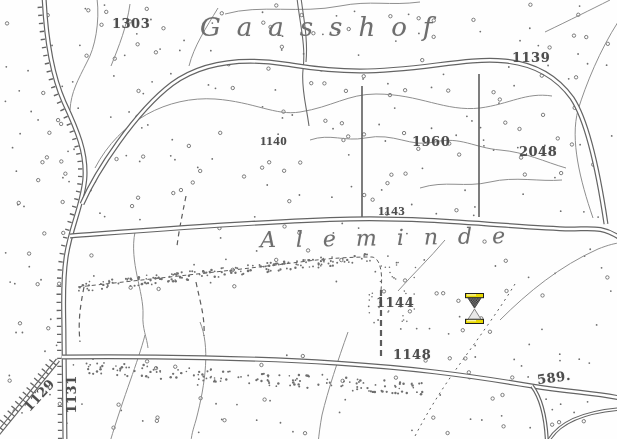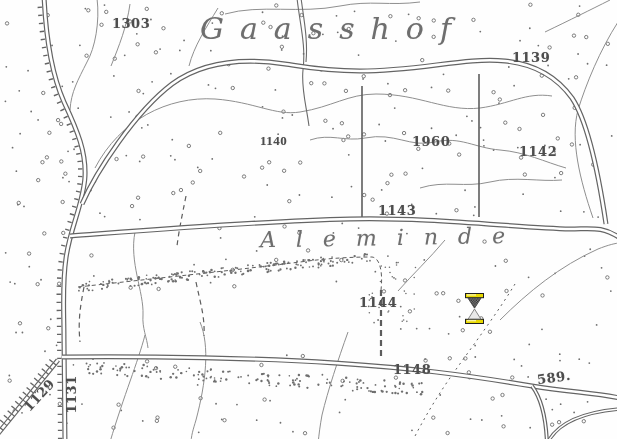--- a/index.html
+++ b/index.html
@@ -4,30 +4,30 @@
 <style>
   html,body{margin:0;padding:0;background:#fff;}
   #screen{position:relative;width:617px;height:439px;overflow:hidden;background:#fefefe;
           font-family:"DejaVu Serif","Liberation Serif",serif;}
   #mapsvg{position:absolute;left:0;top:0;}
   .plabel{position:absolute;font-weight:bold;font-size:13px;letter-spacing:0.5px;
           color:#4d4d4d;white-space:nowrap;line-height:1;user-select:none;
           text-shadow:0 0 1px rgba(120,120,120,.35);}
   .placename{position:absolute;font-style:italic;color:#6e6e6e;white-space:nowrap;
           line-height:1;user-select:none;text-shadow:0 0 1px rgba(140,140,140,.3);}
-  #name-gaasshof{left:200px;top:14px;font-size:30px;letter-spacing:16px;text-align:center;}
+  #name-gaasshof{left:200px;top:14px;font-size:26px;letter-spacing:16px;text-align:center;}
   #name-aleminde{left:260px;top:227px;font-size:22px;letter-spacing:20px;transform:rotate(-1deg);}
   #lab-1132{left:112px;top:17px;}
   #lab-1139{left:478px;top:51px;margin-left:34px;}
   #lab-1140{left:260px;top:134px;font-family:Liberation Serif, serif;}
   #lab-1141{left:412px;top:135px;}
   #lab-1142{left:519px;top:145px;}
-  #lab-1143{left:378px;top:204px;}
-  #lab-1144{left:359px;top:296px;}
-  #lab-1148{left:393px;top:363px;}
+  #lab-1143{left:378px;top:204px;font-family:Liberation Serif, serif;}
+  #lab-1144{left:376px;top:296px;}
+  #lab-1148{left:393px;top:348px;}
   #lab-589{left:537px;top:371px;transform:rotate(-8deg);}
   #lab-1129{left:21px;top:391px;width:32px;text-align:center;transform:rotate(-47deg);}
   #lab-1131{left:55px;top:391px;width:32px;text-align:center;transform:rotate(-90deg);}
   #cursor{position:absolute;left:464px;top:293px;width:21px;height:31px;}
 </style>
 </head>
 <body>
 
 <div id="screen">
 
@@ -937,21 +937,21 @@
       </g>
   </svg>
 
   <div class="placename" id="name-gaasshof">Gaasshof</div>
   <div class="placename" id="name-aleminde">Aleminde</div>
 
   <div class="plabel" id="lab-1132">1303</div>
   <div class="plabel" id="lab-1139">1139</div>
   <div class="plabel" id="lab-1140">1140</div>
   <div class="plabel" id="lab-1141">1960</div>
-  <div class="plabel" id="lab-1142">1142</div>
+  <div class="plabel" id="lab-1142">2048</div>
   <div class="plabel" id="lab-1143">1143</div>
   <div class="plabel" id="lab-1144">1144</div>
   <div class="plabel" id="lab-1148">1148</div>
   <div class="plabel" id="lab-589">589.</div>
   <div class="plabel" id="lab-1129">1129</div>
   <div class="plabel" id="lab-1131">1131</div>
 
   <svg id="cursor" viewBox="0 0 21 31">
     <rect id="cur-top" x="1.5" y="0.5" width="18" height="4.2" stroke-width="1" fill="#e8d900" stroke="#1f1f1f"></rect>
     <rect id="cur-bot" x="1.5" y="26.3" width="18" height="4.2" stroke-width="1" fill="#e8d900" stroke="#1f1f1f"></rect>

